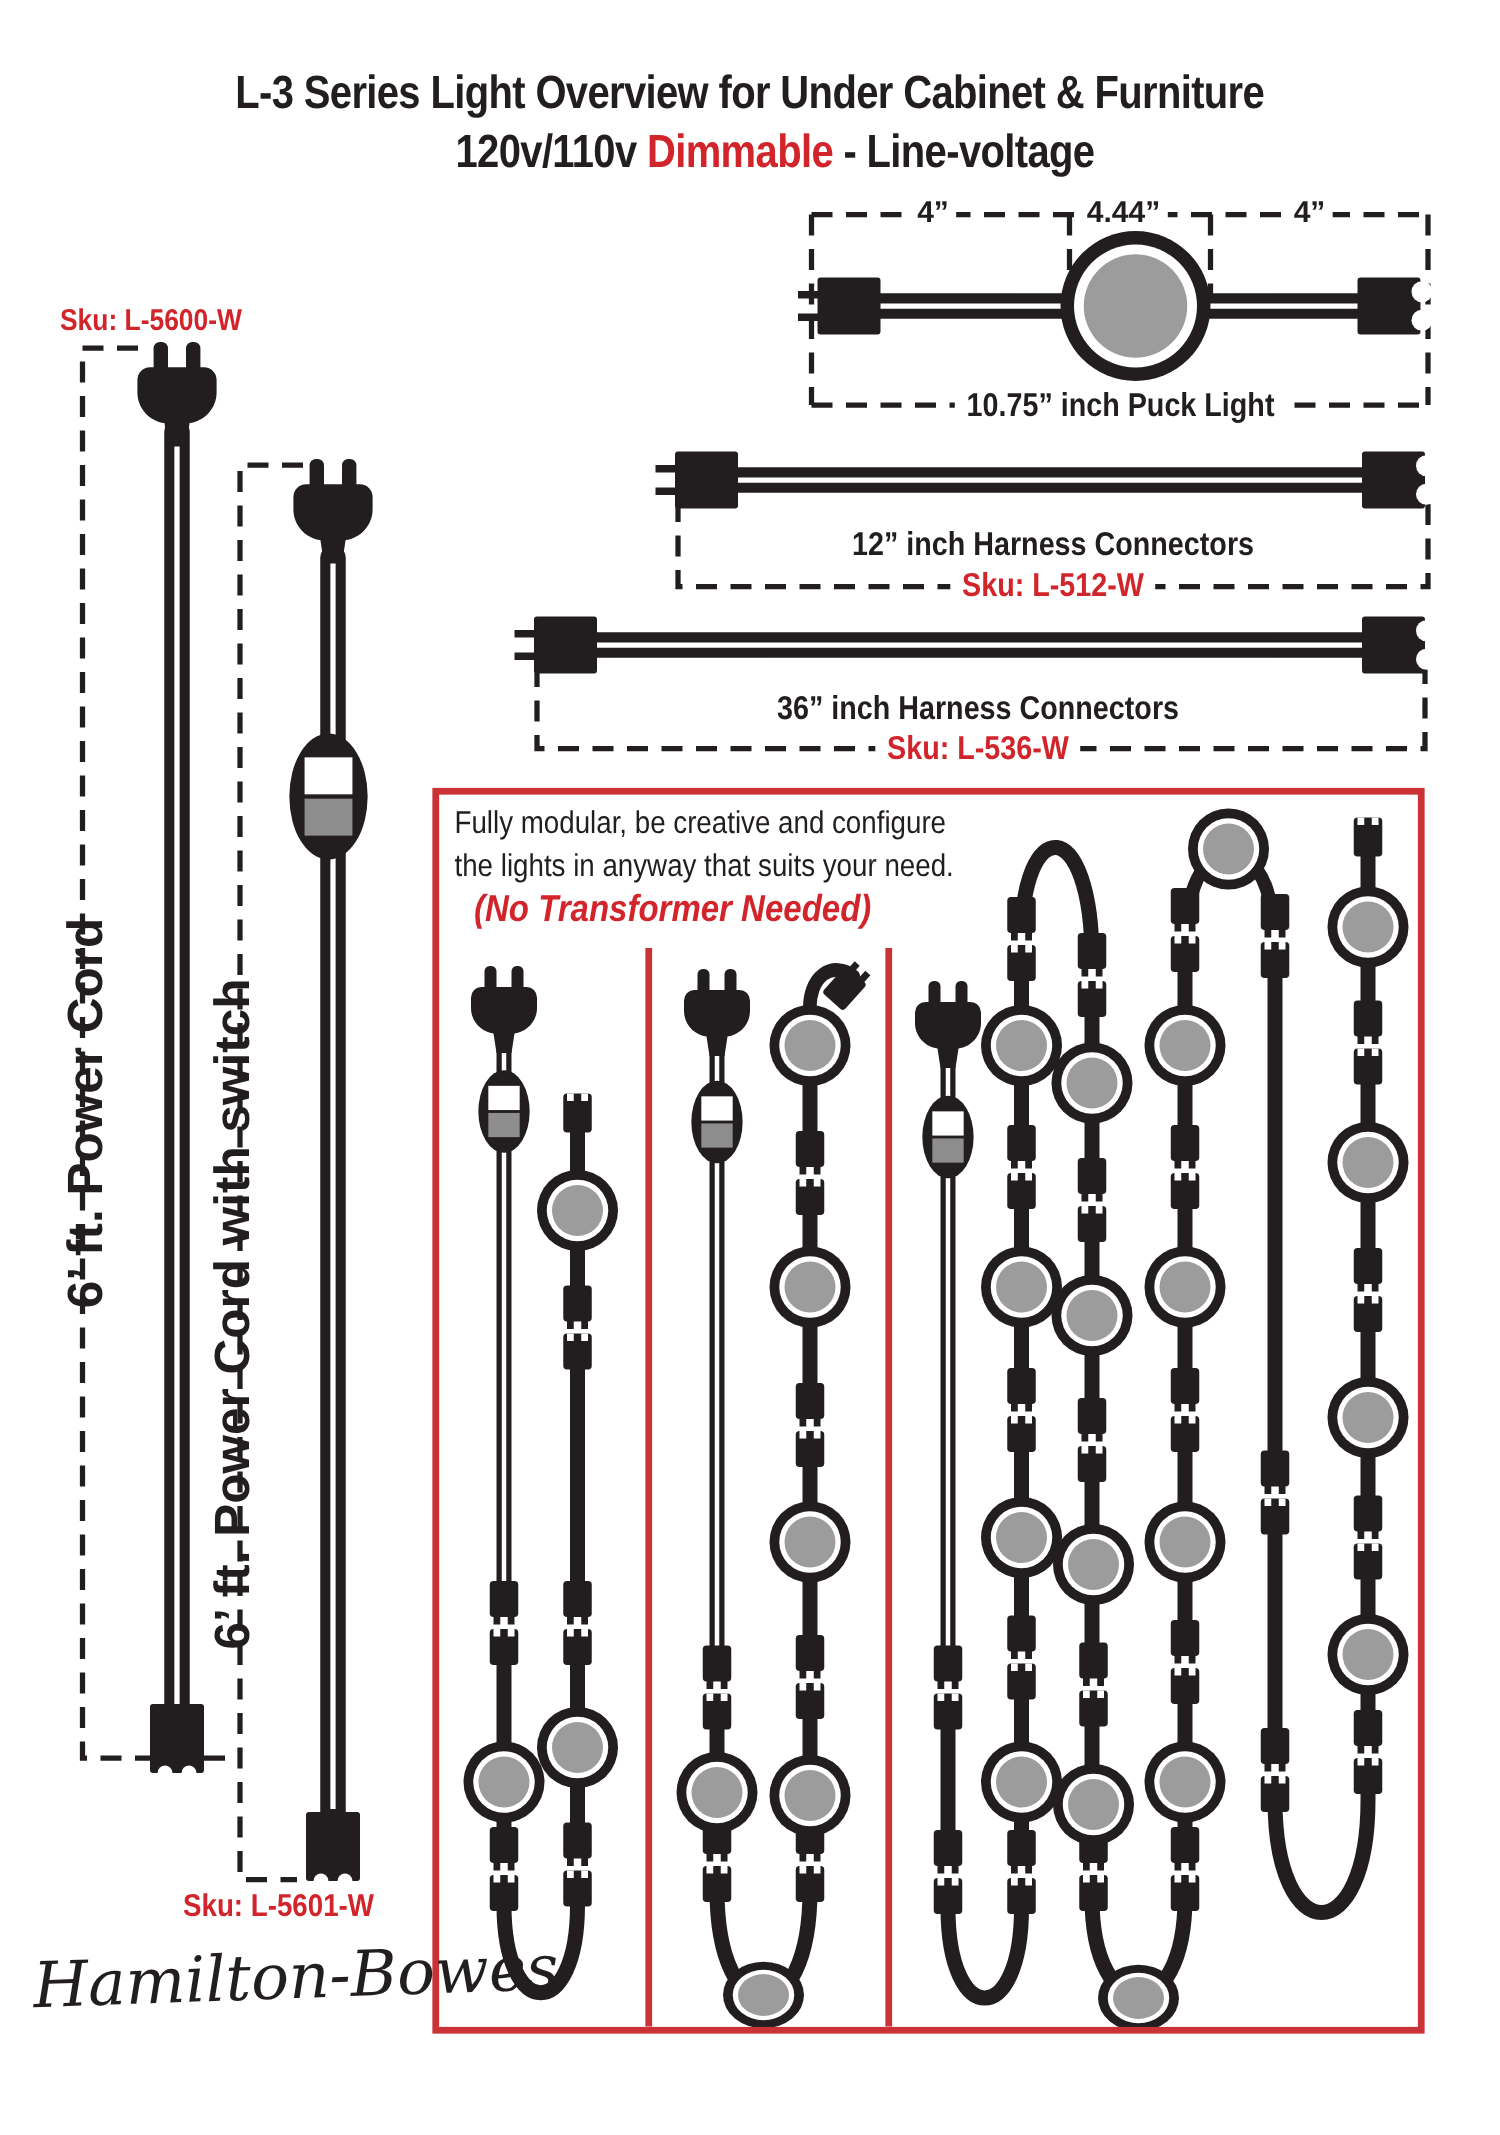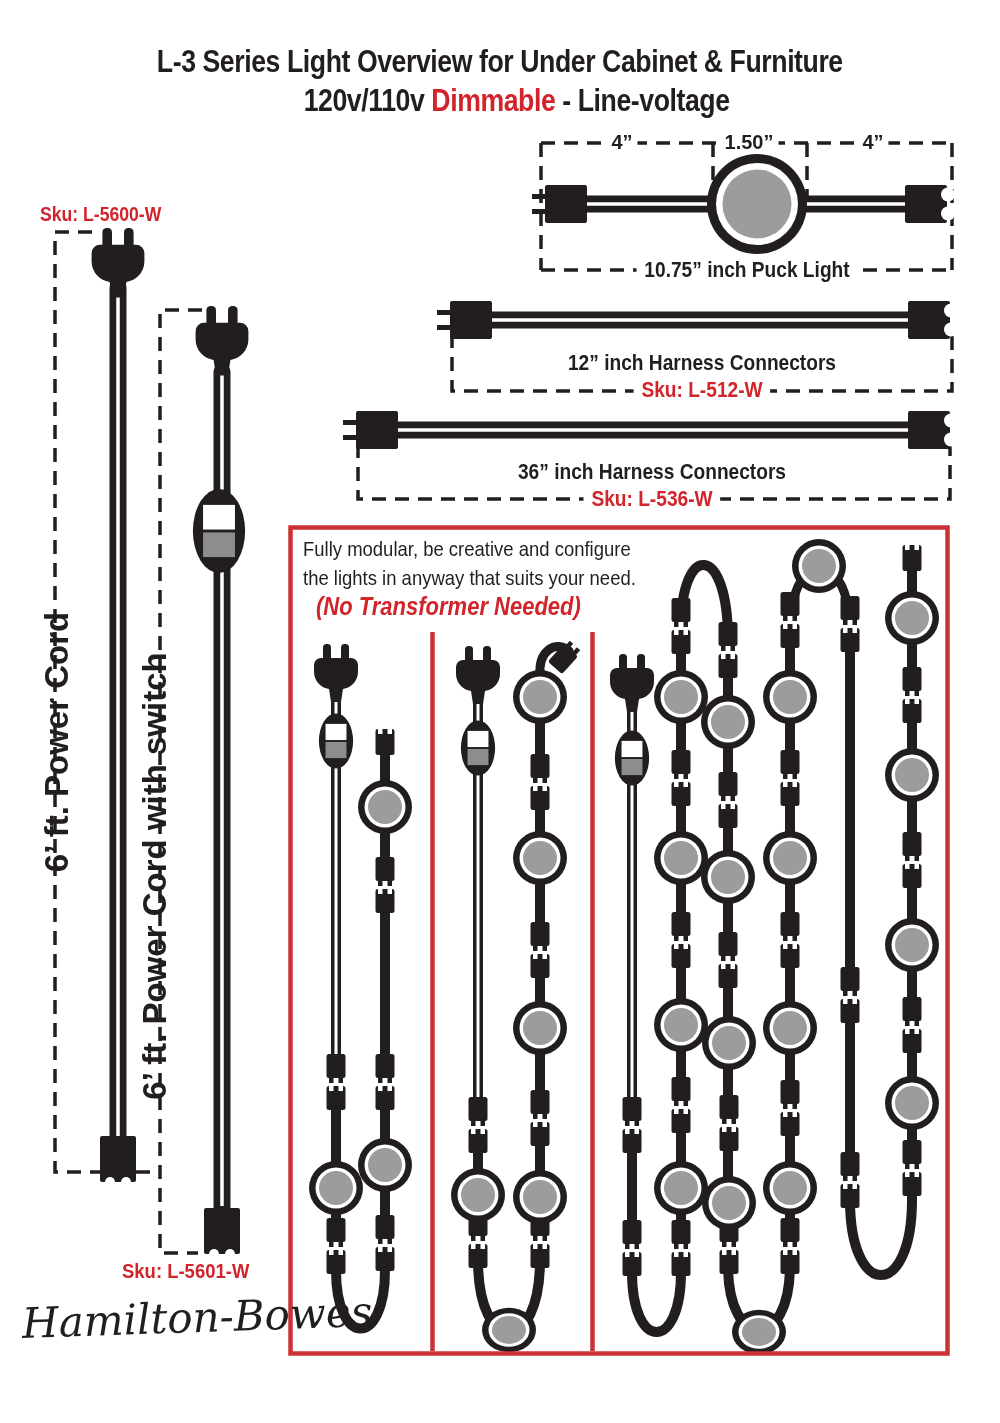--- a/index.html
+++ b/index.html
@@ -243,21 +243,21 @@
     <span class="title-scale">L-3 Series Light Overview for Under Cabinet &amp; Furniture</span>
   </div>
   <div class="abs title-line" style="top:83px;padding-left:17px;">
     <span class="title-scale"><span>120v/110v </span><span class="red">Dimmable</span><span> - Line-voltage</span></span>
   </div>
 
 
   <div class="abs sku cond-l" style="left:40px;top:203px;">Sku: L-5600-W</div>
 
   <div class="abs dim ctr" style="left:622px;top:131px;">4”</div>
-  <div class="abs dim ctr" style="left:749px;top:131px;">1.50”</div>
+  <div class="abs dim ctr" style="left:749px;top:131px;">4.44”</div>
   <div class="abs dim ctr" style="left:873px;top:131px;">4”</div>
   <div class="abs cap cond-c" style="left:747px;top:257px;">10.75” inch Puck Light</div>
 
   <div class="abs cap cond-c" style="left:702px;top:350px;">12” inch Harness Connectors</div>
   <div class="abs cap cond-c red" style="left:702px;top:377px;">Sku:  L-512-W</div>
   <div class="abs cap cond-c" style="left:652px;top:459px;">36” inch Harness Connectors</div>
   <div class="abs cap cond-c red" style="left:652px;top:486px;">Sku:  L-536-W</div>
 
   <div class="abs boxtext cond-l" style="left:303px;top:534px;">Fully modular, be creative and configure</div>
   <div class="abs boxtext cond-l" style="left:303px;top:563px;">the lights in anyway that suits your need.</div>

